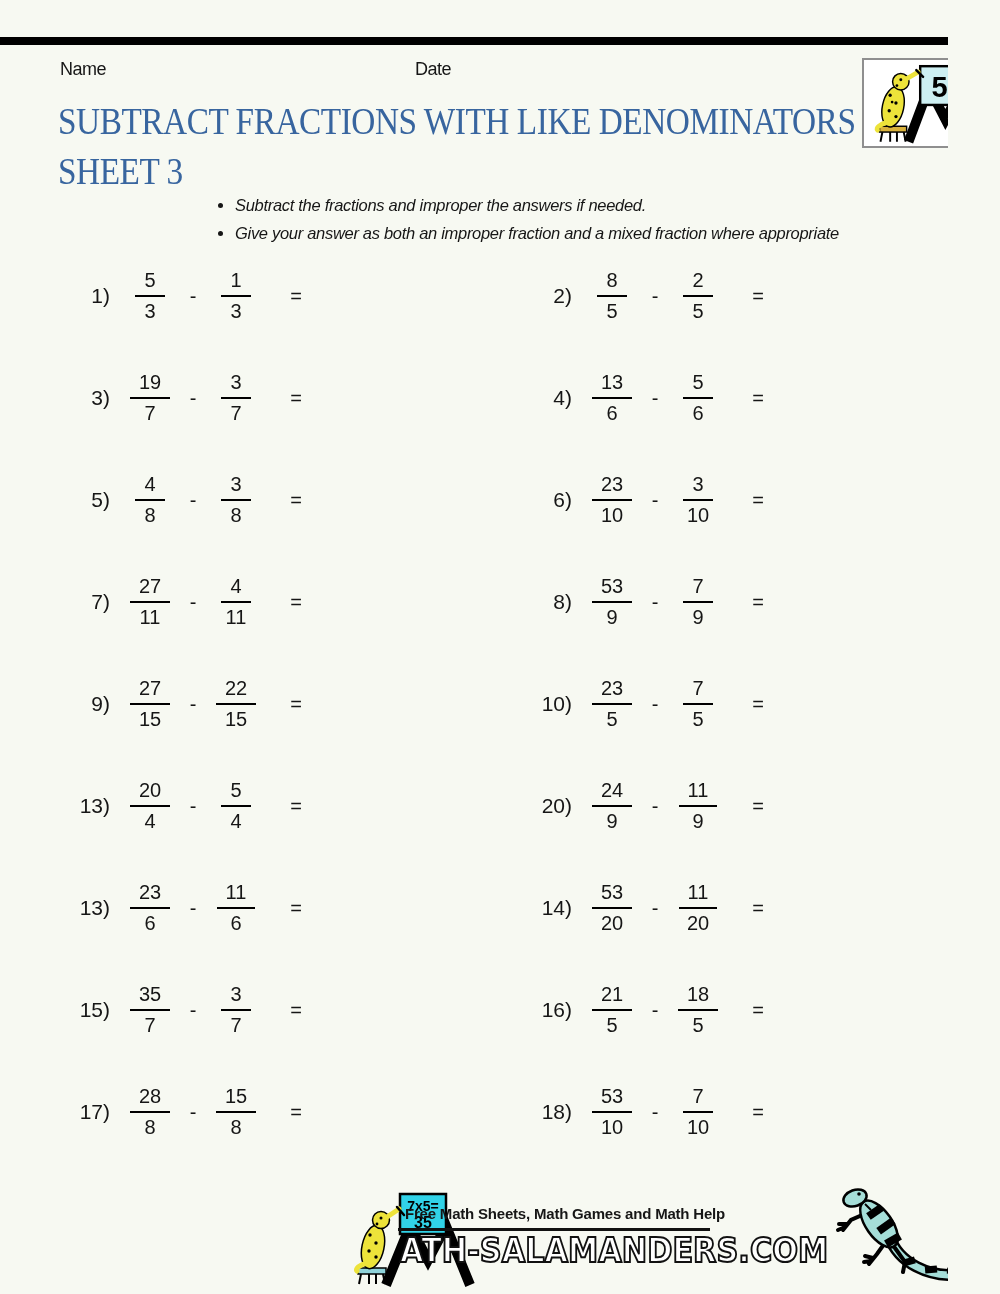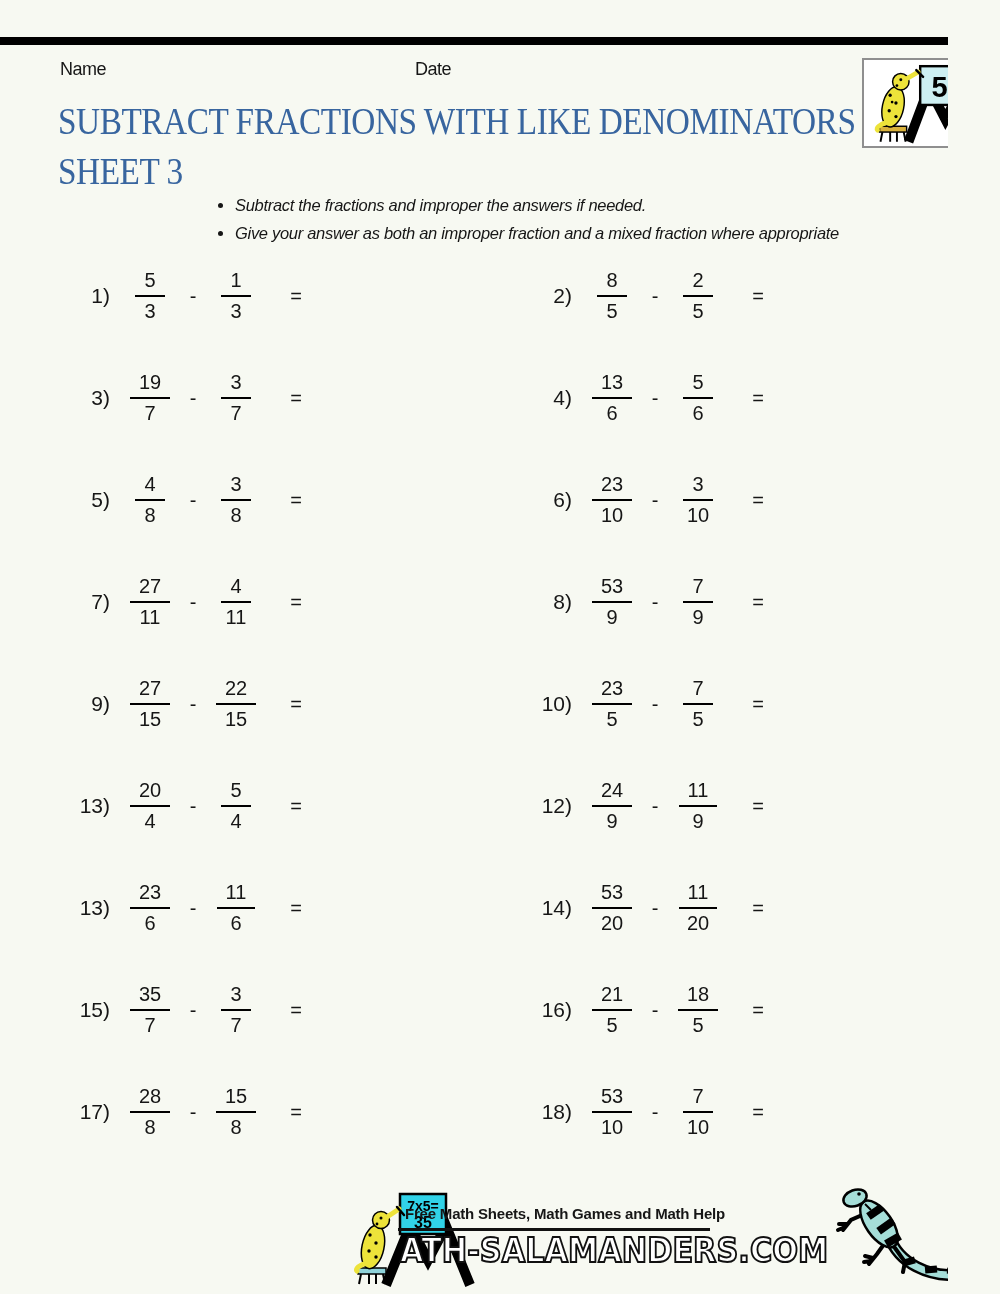--- a/index.html
+++ b/index.html
@@ -334,21 +334,21 @@
       </span>
       <span class="p-op">-</span>
       <span class="frac">
         <span class="num">7</span>
         <span class="den">5</span>
       </span>
       <span class="p-eq">=</span>
     </div>
 
     <div class="problem">
-      <span class="p-label">12)</span>
+      <span class="p-label">20)</span>
       <span class="frac">
         <span class="num">24</span>
         <span class="den">9</span>
       </span>
       <span class="p-op">-</span>
       <span class="frac">
         <span class="num">11</span>
         <span class="den">9</span>
       </span>
       <span class="p-eq">=</span>

